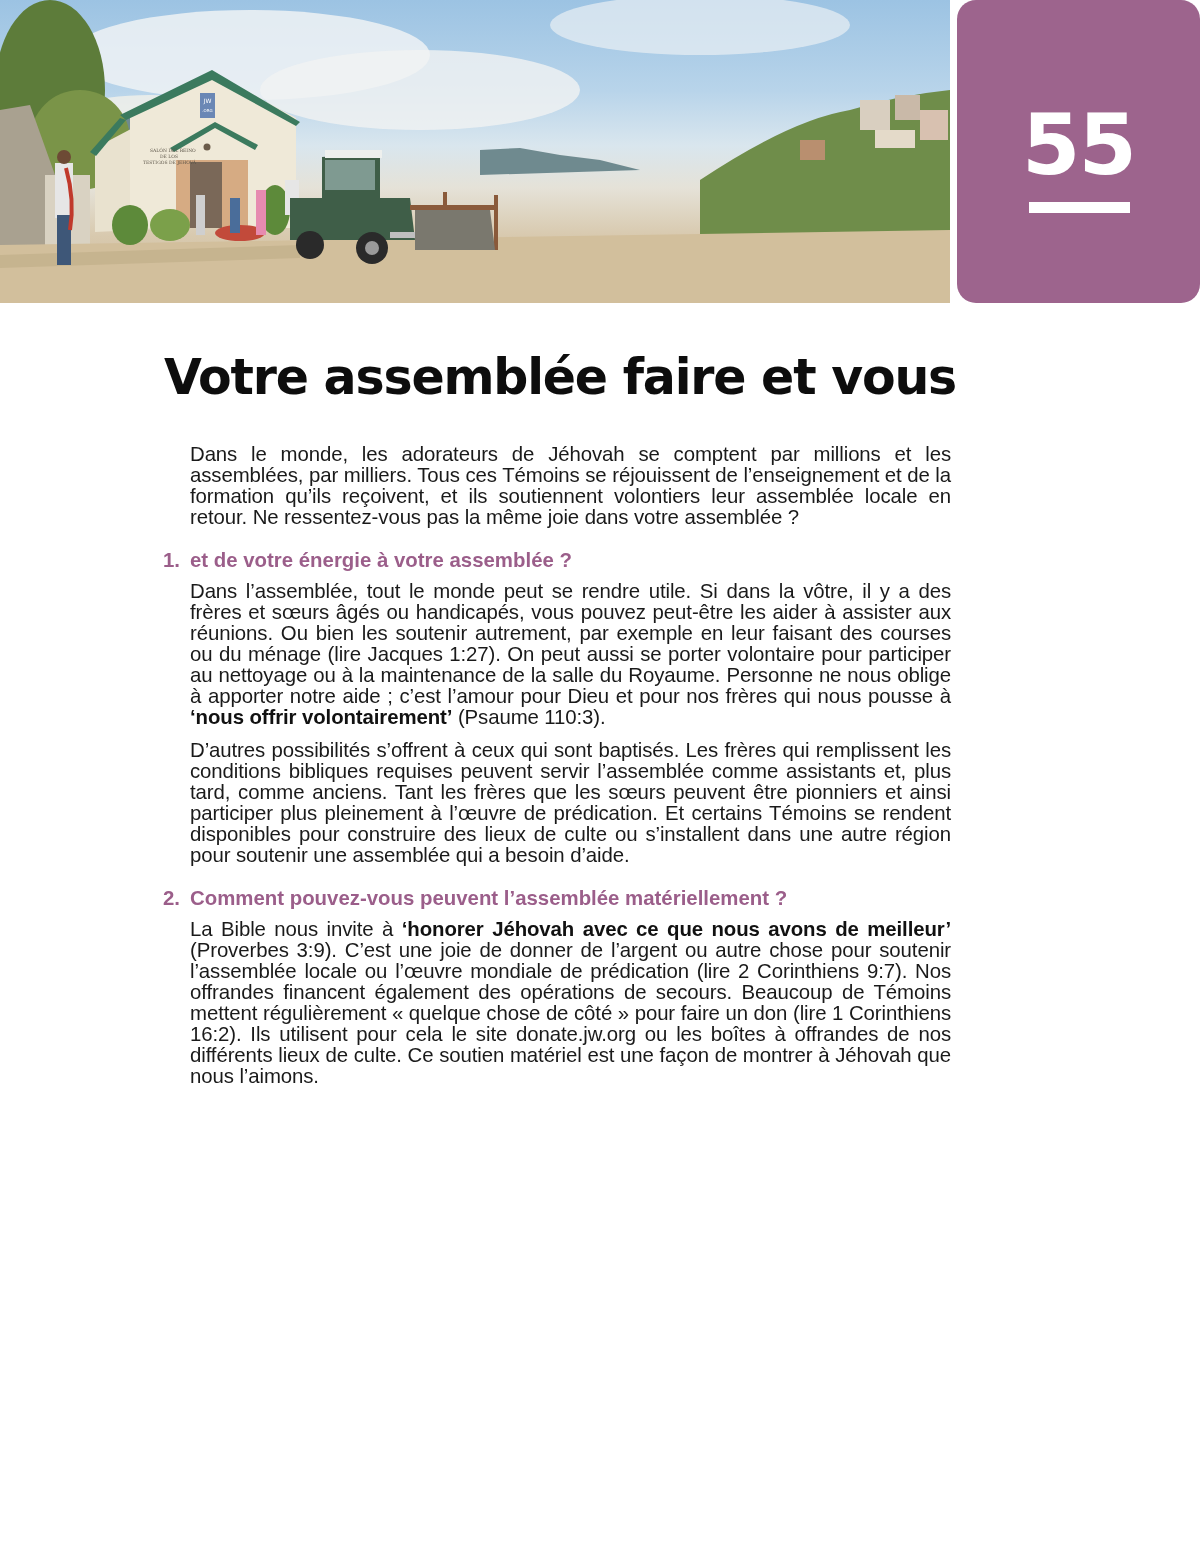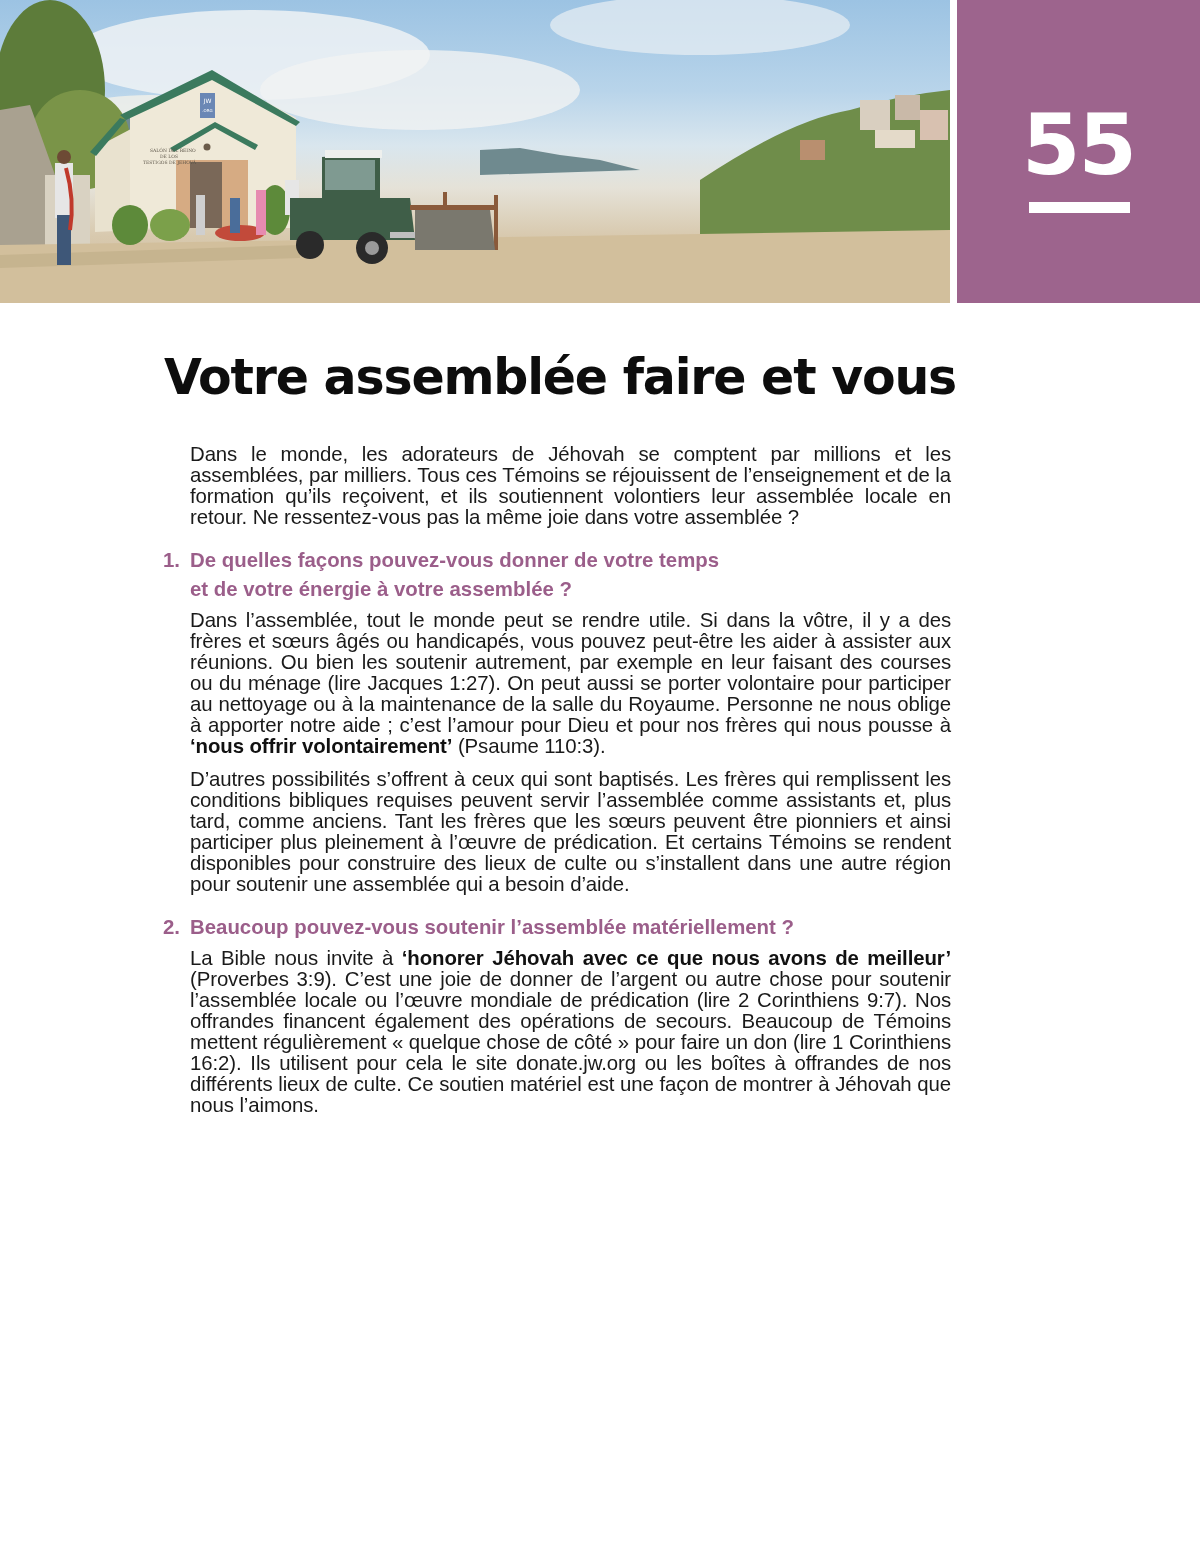--- a/index.html
+++ b/index.html
@@ -10,20 +10,21 @@
     .hero {
       position: absolute; left: 0; top: 0; width: 950px; height: 303px; overflow: hidden;
       background: linear-gradient(180deg, #9cc3e3 0%, #b8d4ea 30%, #d9e6ee 48%, #e5e2d8 62%, #d8c9ae 78%, #cdbb9b 100%);
     }
     .hero svg { position: absolute; left: 0; top: 0; width: 950px; height: 303px; }
 
     
     .chapter-box {
       position: absolute; left: 957px; top: 0; width: 243px; height: 303px;
       background: #9d648d;
+      border-radius: 19px;
     }
     .chapter-number {
       position: absolute; left: 0; right: 0; top: 100px; text-align: center;
       color: #ffffff; font-family: "DejaVu Sans", sans-serif; font-weight: bold;
       font-size: 84px; line-height: 90px; letter-spacing: -2px;
     }
     .chapter-rule {
       position: absolute; left: 72px; top: 202px; width: 101px; height: 11px; background: #ffffff;
     }
 
@@ -139,28 +140,27 @@
 </div>
 
 <h1 class="page-title">Votre assemblée faire et vous</h1>
 
 <div class="content">
 
   <p class="para">Dans le monde, les adorateurs de Jéhovah se comptent par millions et les assemblées, par milliers. Tous ces Témoins se réjouissent de l’enseignement et de la formation qu’ils reçoivent, et ils soutiennent volontiers leur assemblée locale en retour. Ne ressentez-vous pas la même joie dans votre assemblée ?</p>
 
   <div class="question q1">
     <span class="qnum">1.</span>
-    <span class="qtext">De quelles façons pouvez-vous donner de votre temps</span>
     <span class="qtext">et de votre énergie à votre assemblée ?</span>
   </div>
 
   <p class="para"><span>Dans l’assemblée, tout le monde peut se rendre utile. Si dans la vôtre, il y a des frères et sœurs âgés ou handicapés, vous pouvez peut-être les aider à assister aux réunions. Ou bien les soutenir autrement, par exemple en leur faisant des courses ou du ménage (lire Jacques 1:27). On peut aussi se porter volontaire pour participer au nettoyage ou à la maintenance de la salle du Royaume. Personne ne nous oblige à apporter notre aide ; c’est l’amour pour Dieu et pour nos frères qui nous pousse à </span><b>‘nous offrir volontairement’</b><span> (Psaume 110:3).</span></p>
 
   <p class="para">D’autres possibilités s’offrent à ceux qui sont baptisés. Les frères qui remplissent les conditions bibliques requises peuvent servir l’assemblée comme assistants et, plus tard, comme anciens. Tant les frères que les sœurs peuvent être pionniers et ainsi participer plus pleinement à l’œuvre de prédication. Et certains Témoins se rendent disponibles pour construire des lieux de culte ou s’installent dans une autre région pour soutenir une assemblée qui a besoin d’aide.</p>
 
   <div class="question q2">
     <span class="qnum">2.</span>
-    <span class="qtext">Beaucoup pouvez-vous soutenir l’assemblée matériellement ?</span>
+    <span class="qtext">Comment pouvez-vous peuvent l’assemblée matériellement ?</span>
   </div>
 
   <p class="para"><span>La Bible nous invite à </span><b>‘honorer Jéhovah avec ce que nous avons de meilleur’</b><span> (Proverbes 3:9). C’est une joie de donner de l’argent ou autre chose pour soutenir l’assemblée locale ou l’œuvre mondiale de prédication (lire 2 Corinthiens 9:7). Nos offrandes financent également des opérations de secours. Beaucoup de Témoins mettent régulièrement « quelque chose de côté » pour faire un don (lire 1 Corinthiens 16:2). Ils utilisent pour cela le site donate.jw.org ou les boîtes à offrandes de nos différents lieux de culte. Ce soutien matériel est une façon de montrer à Jéhovah que nous l’aimons.</span></p>
 
 </div>
 
 </body></html>

